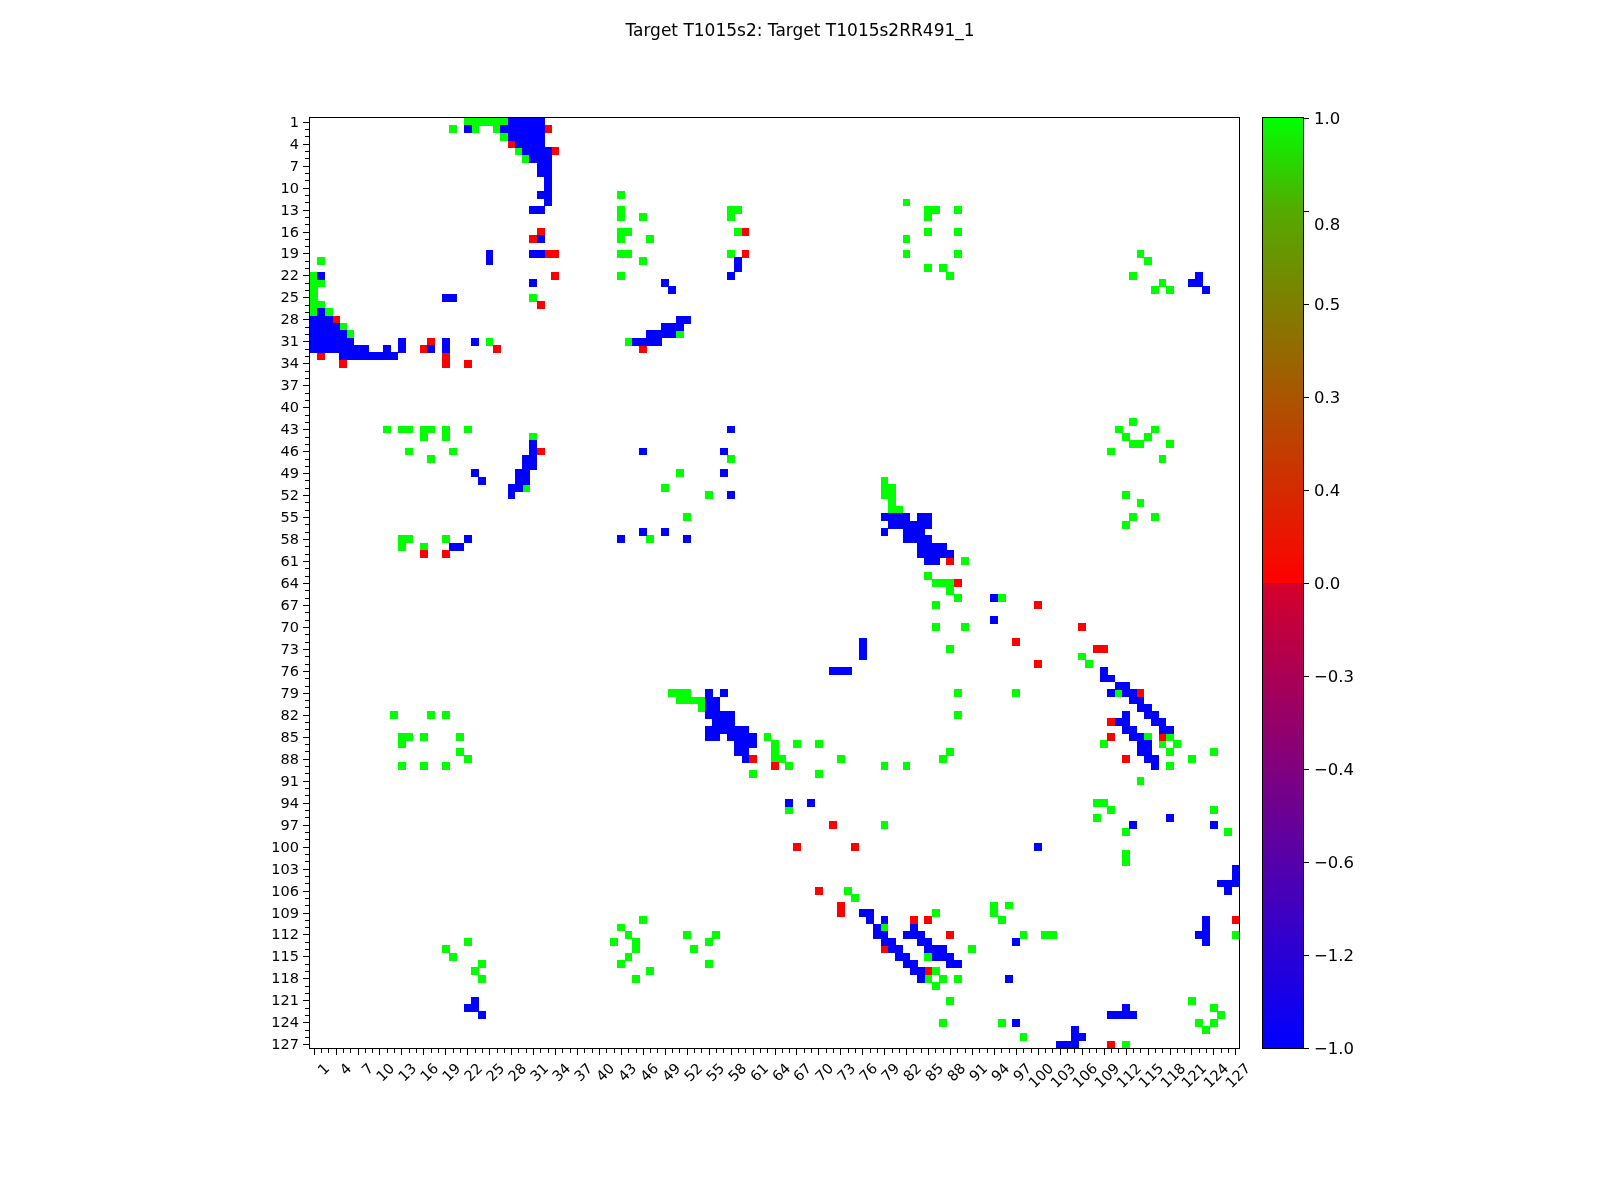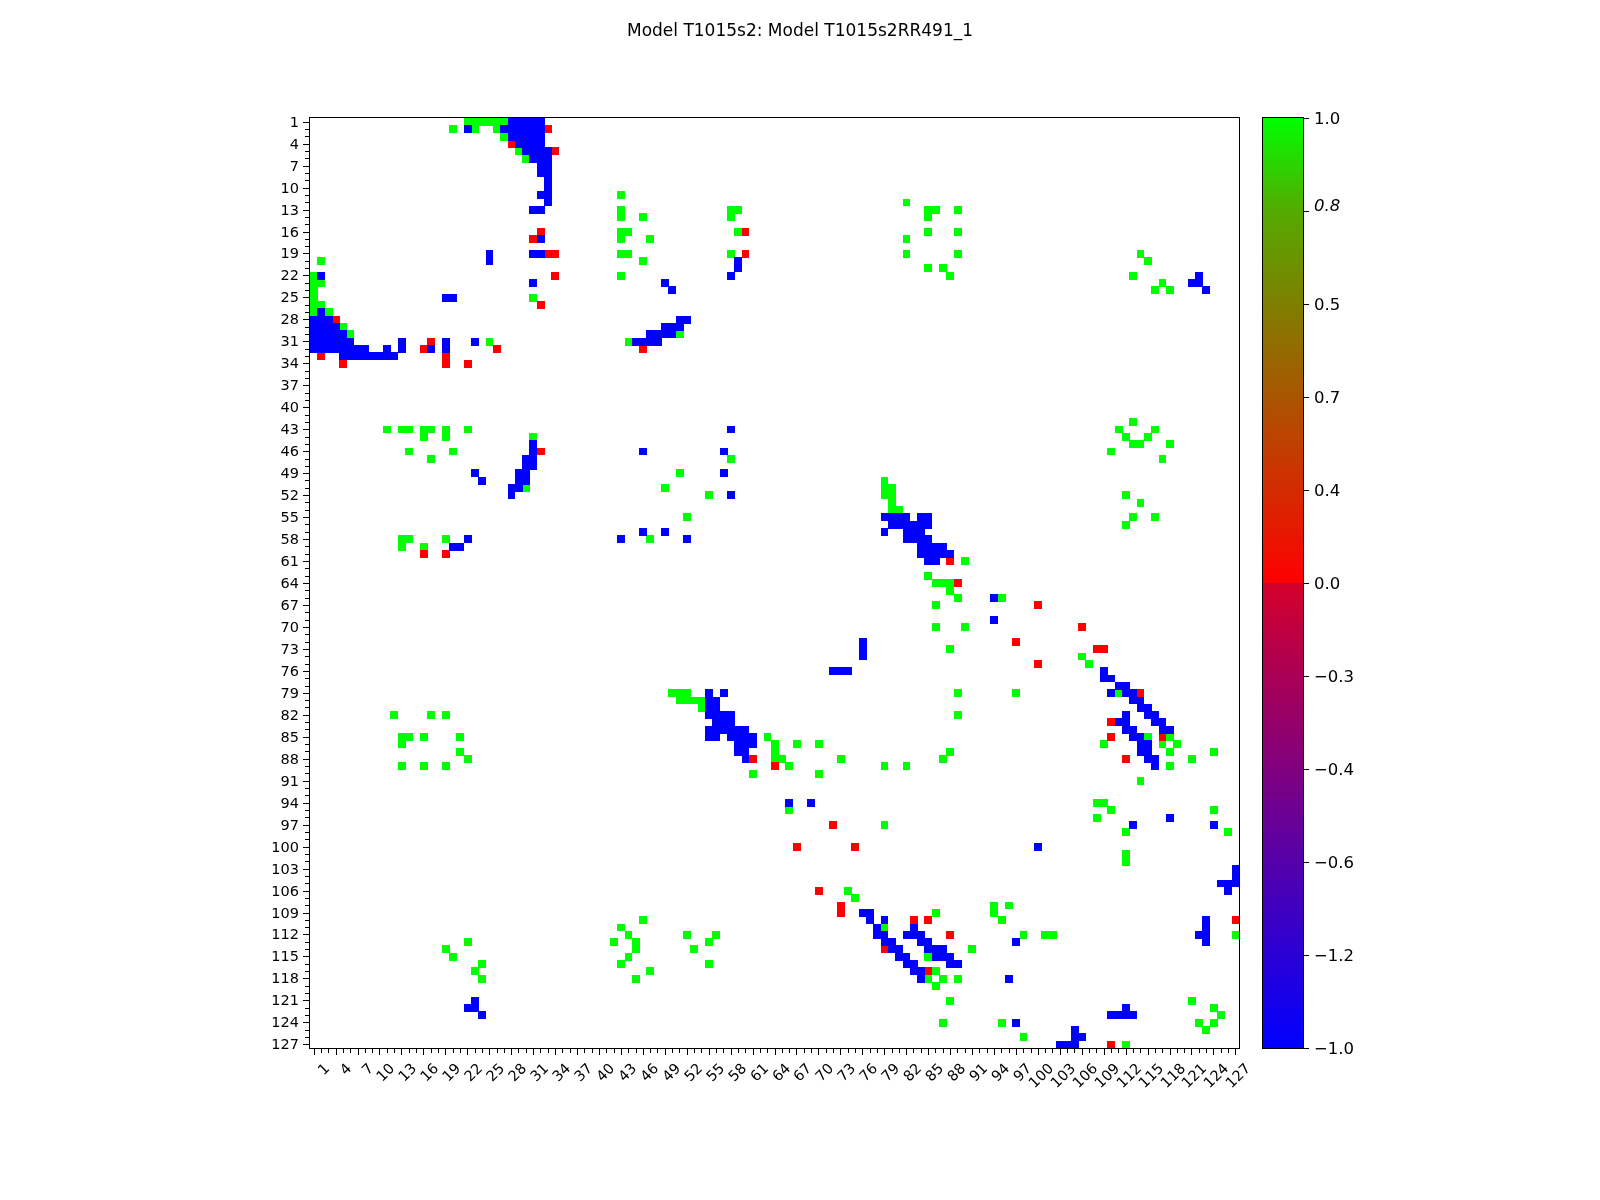--- a/index.html
+++ b/index.html
@@ -64,21 +64,21 @@
     position:absolute;left:calc(100% + 11px);
     font-size:16.5px;color:#000;white-space:nowrap;transform:translateY(-50%);
   }
 </style>
 </head>
 <body>
 
 <div class="figure">
 
   <div class="suptitle">
-    <div>Model T1015s2: Model T1015s2RR491_1</div>
+    <div>Target T1015s2: Target T1015s2RR491_1</div>
   </div>
 
 
   <div class="axes">
     <div class="cells" id="cells">
         <div class="cell" style="left: 0px; top: 175.748px; width: 7.91496px; height: 7.92283px; background: rgb(0, 255, 0);"></div>
         <div class="cell" style="left: 175.559px; top: 0px; width: 7.91496px; height: 7.92283px; background: rgb(0, 255, 0);"></div>
         <div class="cell" style="left: 0px; top: 190.394px; width: 7.91496px; height: 7.92283px; background: rgb(0, 255, 0);"></div>
         <div class="cell" style="left: 190.189px; top: 0px; width: 7.91496px; height: 7.92283px; background: rgb(0, 255, 0);"></div>
         <div class="cell" style="left: 0px; top: 205.039px; width: 7.91496px; height: 7.92283px; background: rgb(0, 255, 0);"></div>
@@ -1154,23 +1154,23 @@
         <div class="cblabel" style="top: 744px;">−0.6</div>
         <div class="cbtick" style="top: 651px;"></div>
         <div class="cblabel" style="top: 651px;">−0.4</div>
         <div class="cbtick" style="top: 558px;"></div>
         <div class="cblabel" style="top: 558px;">−0.3</div>
         <div class="cbtick" style="top: 465px;"></div>
         <div class="cblabel" style="top: 465px;">0.0</div>
         <div class="cbtick" style="top: 372px;"></div>
         <div class="cblabel" style="top: 372px;">0.4</div>
         <div class="cbtick" style="top: 279px;"></div>
-        <div class="cblabel" style="top: 279px;">0.7</div>
+        <div class="cblabel" style="top: 279px;">0.3</div>
         <div class="cbtick" style="top: 186px;"></div>
         <div class="cblabel" style="top: 186px;">0.5</div>
         <div class="cbtick" style="top: 93px;"></div>
-        <div class="cblabel" style="top: 87px; font-style: italic;">0.8</div>
+        <div class="cblabel" style="top: 106px;">0.8</div>
         <div class="cbtick" style="top: 0px;"></div>
         <div class="cblabel" style="top: 0px;">1.0</div>
       </div>
   </div>
 
 </div>
 
 </body></html>

